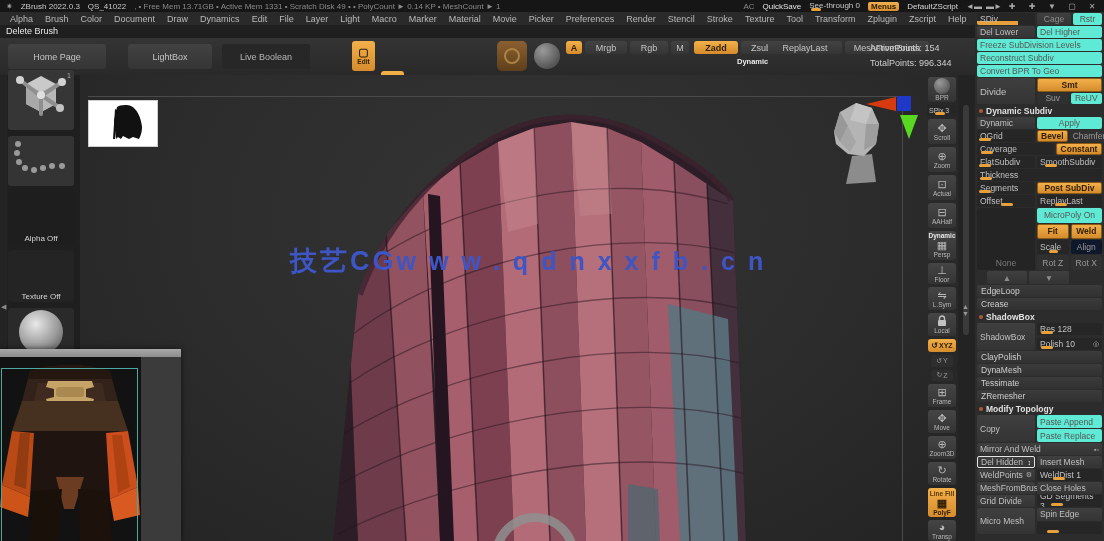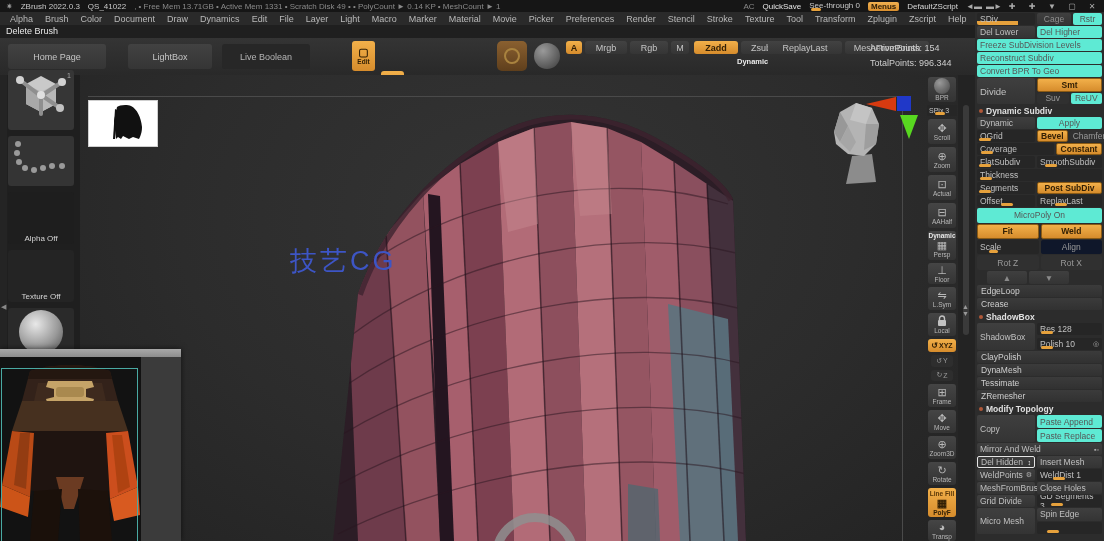--- a/index.html
+++ b/index.html
@@ -49,21 +49,21 @@
   
   #leftshelf{left:8px;top:70px;width:70px;display:flex;flex-direction:column;gap:6px;}
   .thumb{width:66px;border-radius:3px;position:relative;overflow:hidden;background:#363636;}
   .thumb .cap{position:absolute;bottom:1px;width:100%;text-align:center;font-size:8px;color:#d5d5d5;}
   .thumb .bdg{position:absolute;top:2px;right:3px;font-size:7px;color:#aaa;}
   
   #canvas{left:80px;top:75px;width:878px;height:466px;overflow:hidden;
     background:radial-gradient(ellipse at 50% 30%,#343434 0%,#2c2c2c 55%,#232323 100%);}
   #docline-t{left:8px;top:21px;width:816px;height:1px;background:#4a4a4a;}
   #docline-r{left:822px;top:21px;width:1px;height:445px;background:#4a4a4a;}
-  #wm{left:210px;top:168px;font-weight:normal;color:var(--wmc,#3d55c5);white-space:nowrap;
+  #wm{left:210px;top:168px;font-weight:bold;color:var(--wmc,#3d55c5);white-space:nowrap;
       display:flex;align-items:center;}
   #wm .cn{font-size:27px;letter-spacing:3px;}
   #wm .url{font-size:25px;letter-spacing:13px;}
   #ring{left:412px;top:438px;width:86px;height:86px;border-radius:50%;border:9px solid #8f8f8f;
         opacity:.85;}
   
   #rightshelf{left:926px;top:75px;width:32px;height:466px;display:flex;flex-direction:column;
       gap:3px;align-items:center;padding-top:2px;}
   .rsb{width:28px;border-radius:3px;background:linear-gradient(#454545,#333);display:flex;
       flex-direction:column;align-items:center;justify-content:center;color:#b8b8b8;}
@@ -315,20 +315,21 @@
           <path d="M346,58 L362,437"></path>
           <path d="M379,80 L396,437"></path>
       </g>
       <path d="M170,38 L206,24 210,120 180,128 Z" fill="#c88b93" opacity="0.45"></path>
       <path d="M243,18 L279,24 284,110 252,112 Z" fill="#c88b93" opacity="0.35"></path>
     </g>
   </svg>
 
   <div id="wm" class="abs" style="--wmc: #3d55c5;">
     <span class="cn">技艺CG</span>
+    <span class="url">www.qdnxxfb.cn</span>
   </div>
 
   <svg class="abs" style="left:746px;top:23px;" width="62" height="90" viewBox="0 0 62 90">
     <polygon points="26,58 46,56 50,84 20,86" fill="#8c8c8c"></polygon>
     <polygon points="8,34 14,14 30,5 46,10 53,26 50,46 38,58 22,56 10,46" fill="#b4b4b4"></polygon>
     <polygon points="8,34 14,14 22,28 14,44" fill="#989898"></polygon>
     <polygon points="14,44 22,28 30,44 24,54" fill="#a6a6a6"></polygon>
     <polygon points="30,5 46,10 40,26 24,22" fill="#c4c4c4"></polygon>
     <polygon points="40,26 53,26 50,46 38,52" fill="#9e9e9e"></polygon>
   </svg>
@@ -563,20 +564,23 @@
     <div class="psl w58">
       <span>Offset</span>
         <span class="nub" style="left:24px;"></span>
     </div>
     <div class="psl w64">
       <span>ReplayLast</span>
         <span class="nub" style="left:18px;"></span>
     </div>
   </div>
   <div class="prow" style="height:62px;">
+    <div class="w58" style="background:#242424;border-radius:3px;position:relative;">
+      <span style="position:absolute;bottom:2px;width:100%;text-align:center;color:#7a7a7a;">None</span>
+    </div>
     <div class="w64" style="display:flex;flex-direction:column;gap:1px;">
       <div class="pb dim c" style="flex:1;">MicroPoly On</div>
       <div style="display:flex;gap:2px;flex:1;">
         <div class="pb orange c" style="flex:1;">Fit</div>
         <div class="pb orange c" style="flex:1;">Weld</div>
       </div>
       <div style="display:flex;gap:2px;flex:1;">
         <div class="psl" style="flex:1;">
           <span>Scale</span>
             <span class="nub" style="left:12px;width:9px;"></span>

